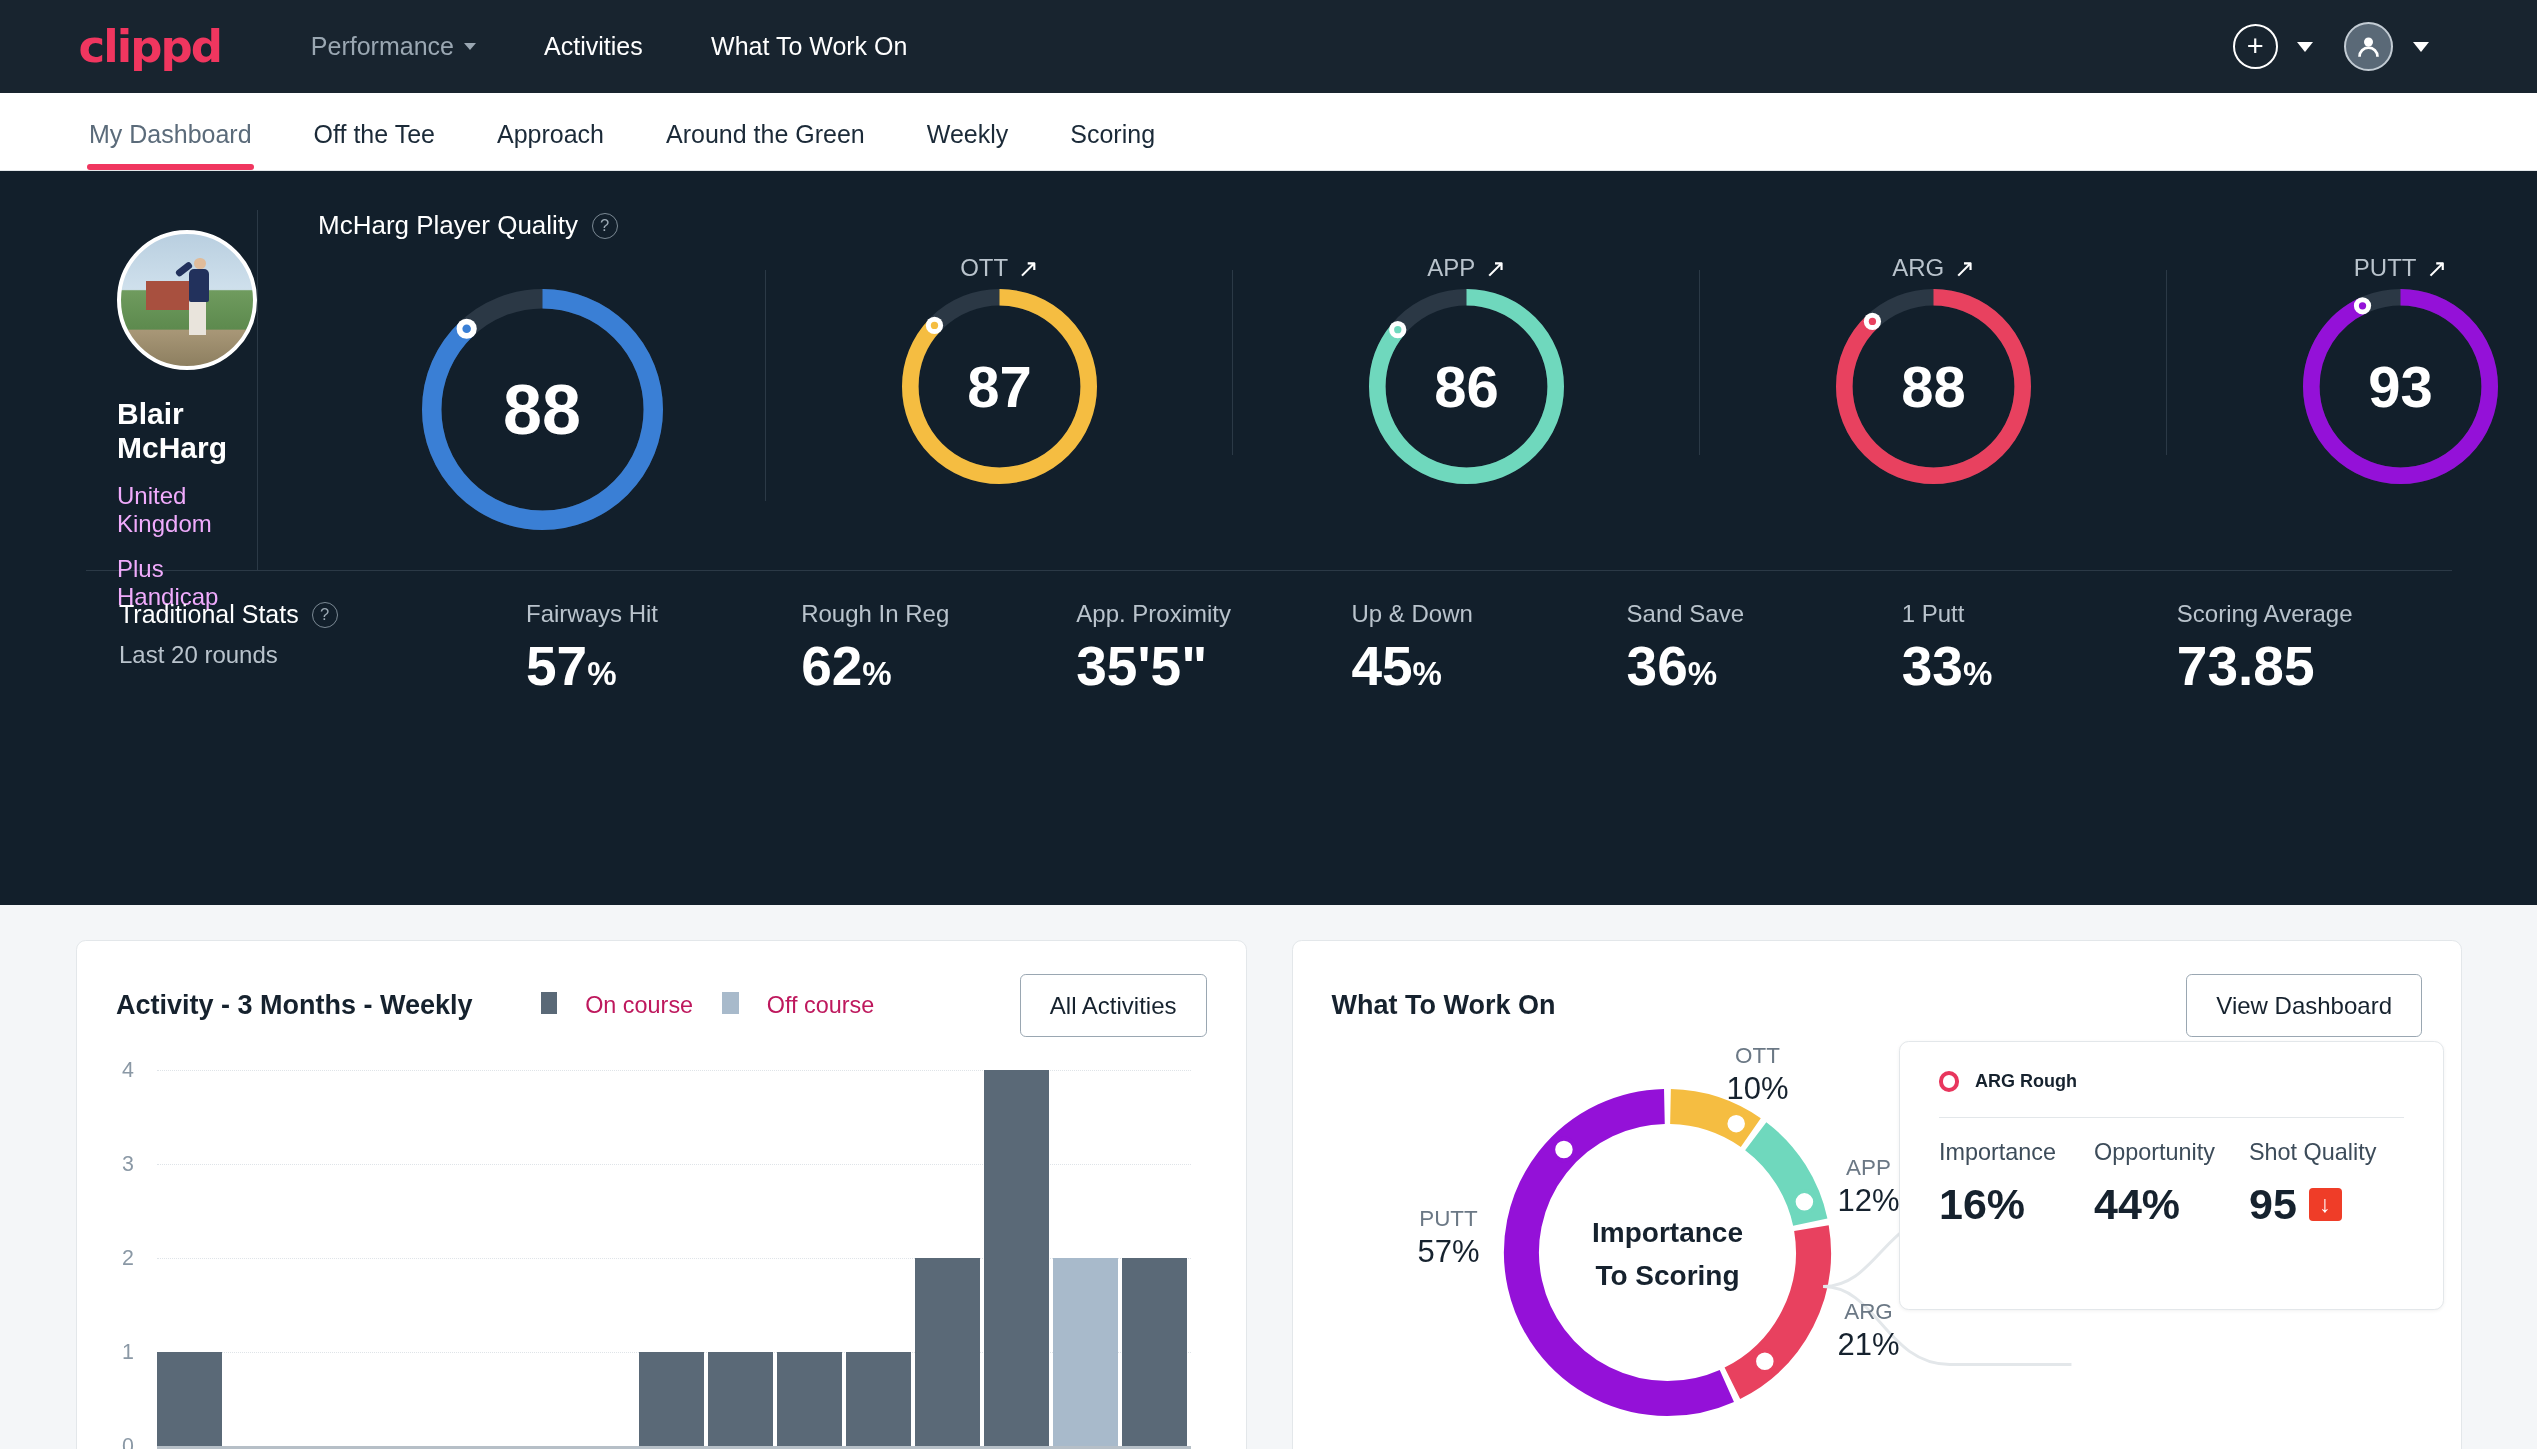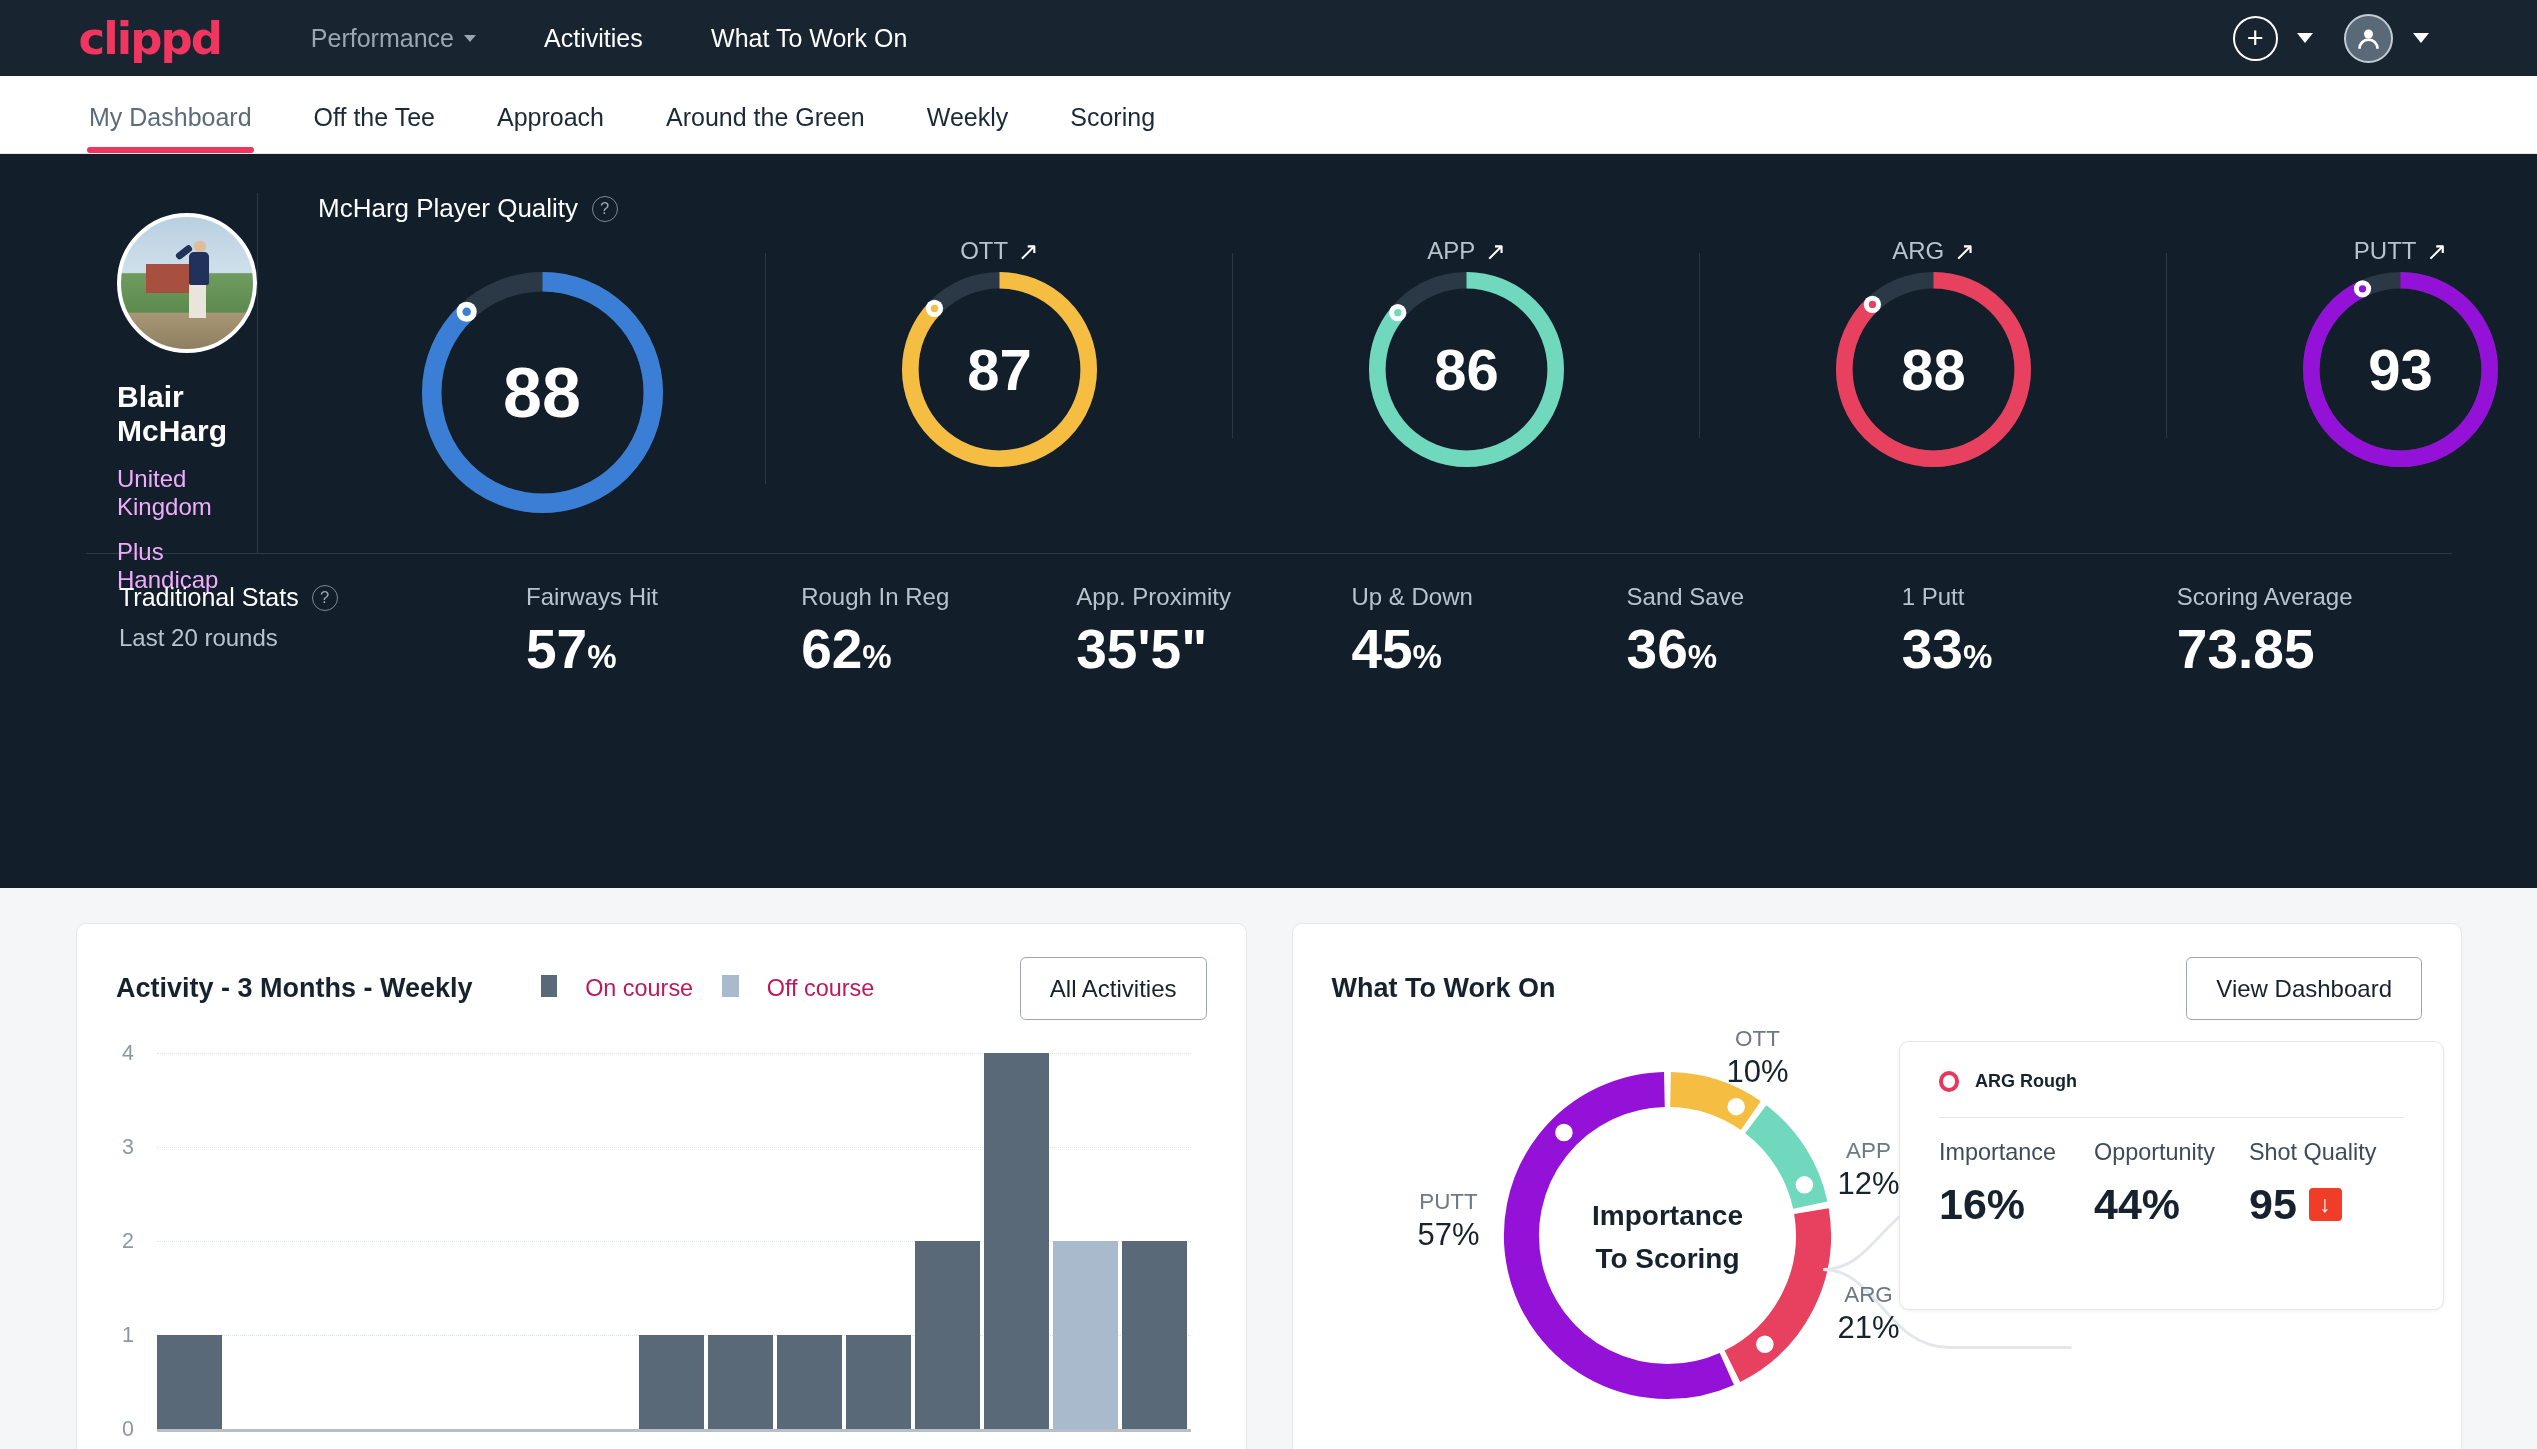--- a/index.html
+++ b/index.html
@@ -5,21 +5,21 @@
   * { box-sizing: border-box; margin: 0; padding: 0; }
   body {
     width: 2538px; height: 1450px;
     font-family: "Liberation Sans", sans-serif;
     background: #f4f6f8;
     overflow: hidden;
   }
 
   
   .topnav {
-    height: 76px; background: #18242f;
+    height: 93px; background: #18242f;
     display: flex; align-items: center; padding: 0 55px;
   }
   .logo {
     font-size: 45px; font-weight: bold; color: #f0365f;
     letter-spacing: -1.9px; margin-left: 23.4px; margin-right: 80px;
     font-family: "DejaVu Sans", sans-serif;
   }
   .nav-links { display: flex; align-items: center; gap: 49px; }
   .nav-link {
     font-size: 25px; color: #ffffff; padding: 7.8px 9.7px;

